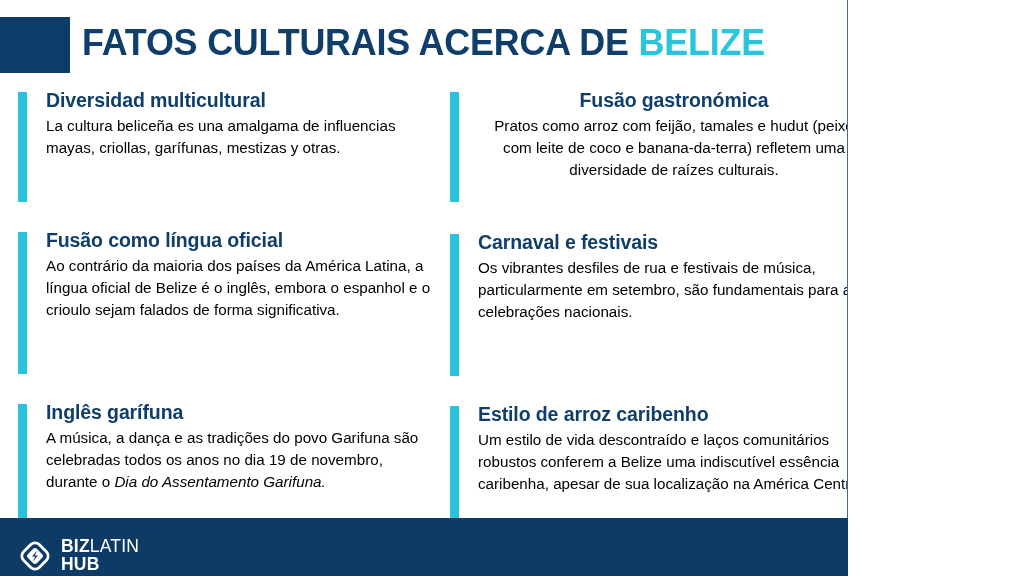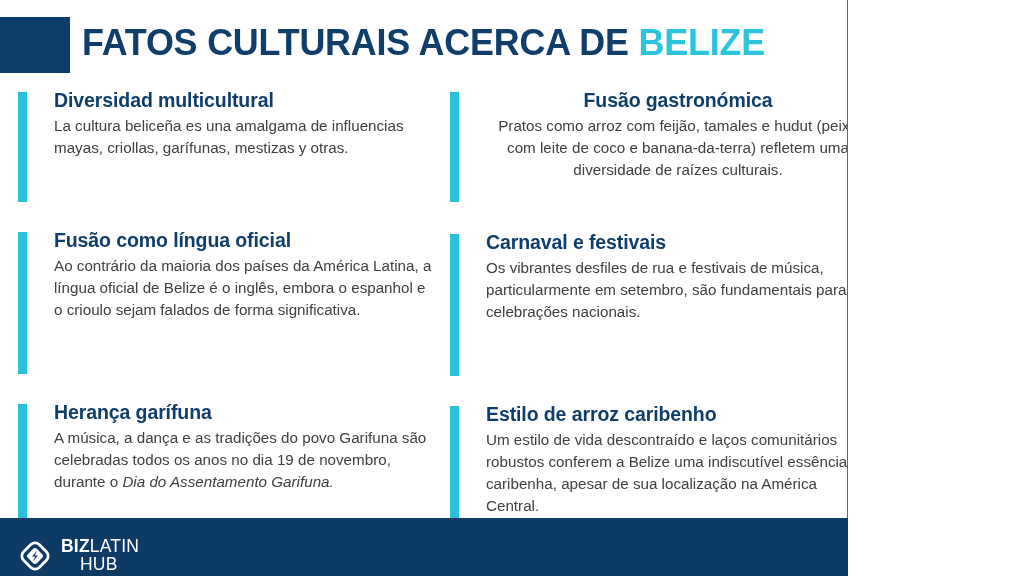--- a/index.html
+++ b/index.html
@@ -34,32 +34,32 @@
   .header-title .hl{color:#2bc4dd;}
 
   
   .content{
     position:absolute;left:0;top:88px;width:847px;height:428px;
   }
   .col{position:absolute;top:0;width:420px;}
   .col-left{left:18px;}
   .col-right{left:450px;}
 
-  .card{position:relative;padding-left:36px;margin-bottom:22px;}
+  .card{position:relative;padding-left:28px;margin-bottom:22px;}
   .card-bar{
     position:absolute;left:0;top:4px;bottom:4px;width:9px;
     background:#29c2dc;
   }
   .card-title{
     font-size:19.5px;font-weight:bold;color:#0f3e6b;
     margin:0 0 3px 0;line-height:1.25;
     letter-spacing:-0.1px;
   }
   .card-body{
-    font-size:15.2px;color:#404040;line-height:1.45;
+    font-size:15.2px;color:#000000;line-height:1.45;
     margin:0;
   }
   .card-body i{font-style:italic;}
 
   
   .c1{height:118px;}
   .c2{height:150px;}
   .c3{height:132px;}
   .r1{height:118px;text-align:center;}
   .r2{height:150px;margin-top:24px;}
@@ -205,21 +205,21 @@
   .logo-wrap{
     position:absolute;left:18px;top:20px;display:flex;align-items:center;gap:9px;
   }
   .logo-mark{width:34px;height:34px;display:block;}
   .logo-text{
     color:#ffffff;line-height:1.02;font-size:17.5px;
     letter-spacing:.2px;
   }
   .logo-text .b{font-weight:bold;}
   .logo-text .l{font-weight:normal;}
-  .logo-text .h{font-weight:normal;display:block;margin-left:19px;}
+  .logo-text .h{font-weight:bold;display:block;}
   .footer-contact{
     position:absolute;right:18px;top:14px;text-align:right;
     color:#ffffff;font-size:11.5px;font-weight:bold;line-height:1.5;
   }
 </style>
 </head>
 <body>
 
 <div class="page">
 
@@ -239,21 +239,21 @@
       </div>
 
       <div class="card c2">
         <div class="card-bar"></div>
         <h2 class="card-title">Fusão como língua oficial</h2>
         <p class="card-body">Ao contrário da maioria dos países da América Latina, a língua oficial de Belize é o inglês, embora o espanhol e o crioulo sejam falados de forma significativa.</p>
       </div>
 
       <div class="card c3">
         <div class="card-bar"></div>
-        <h2 class="card-title">Herança garífuna</h2>
+        <h2 class="card-title">Inglês garífuna</h2>
         <p class="card-body"><span>A música, a dança e as tradições do povo Garifuna são celebradas todos os anos no dia 19 de novembro, durante o </span><i>Dia do Assentamento Garifuna.</i></p>
       </div>
 
     </div>
 
     <div class="col col-right">
 
       <div class="card r1">
         <div class="card-bar"></div>
         <h2 class="card-title">Fusão gastronómica</h2>

